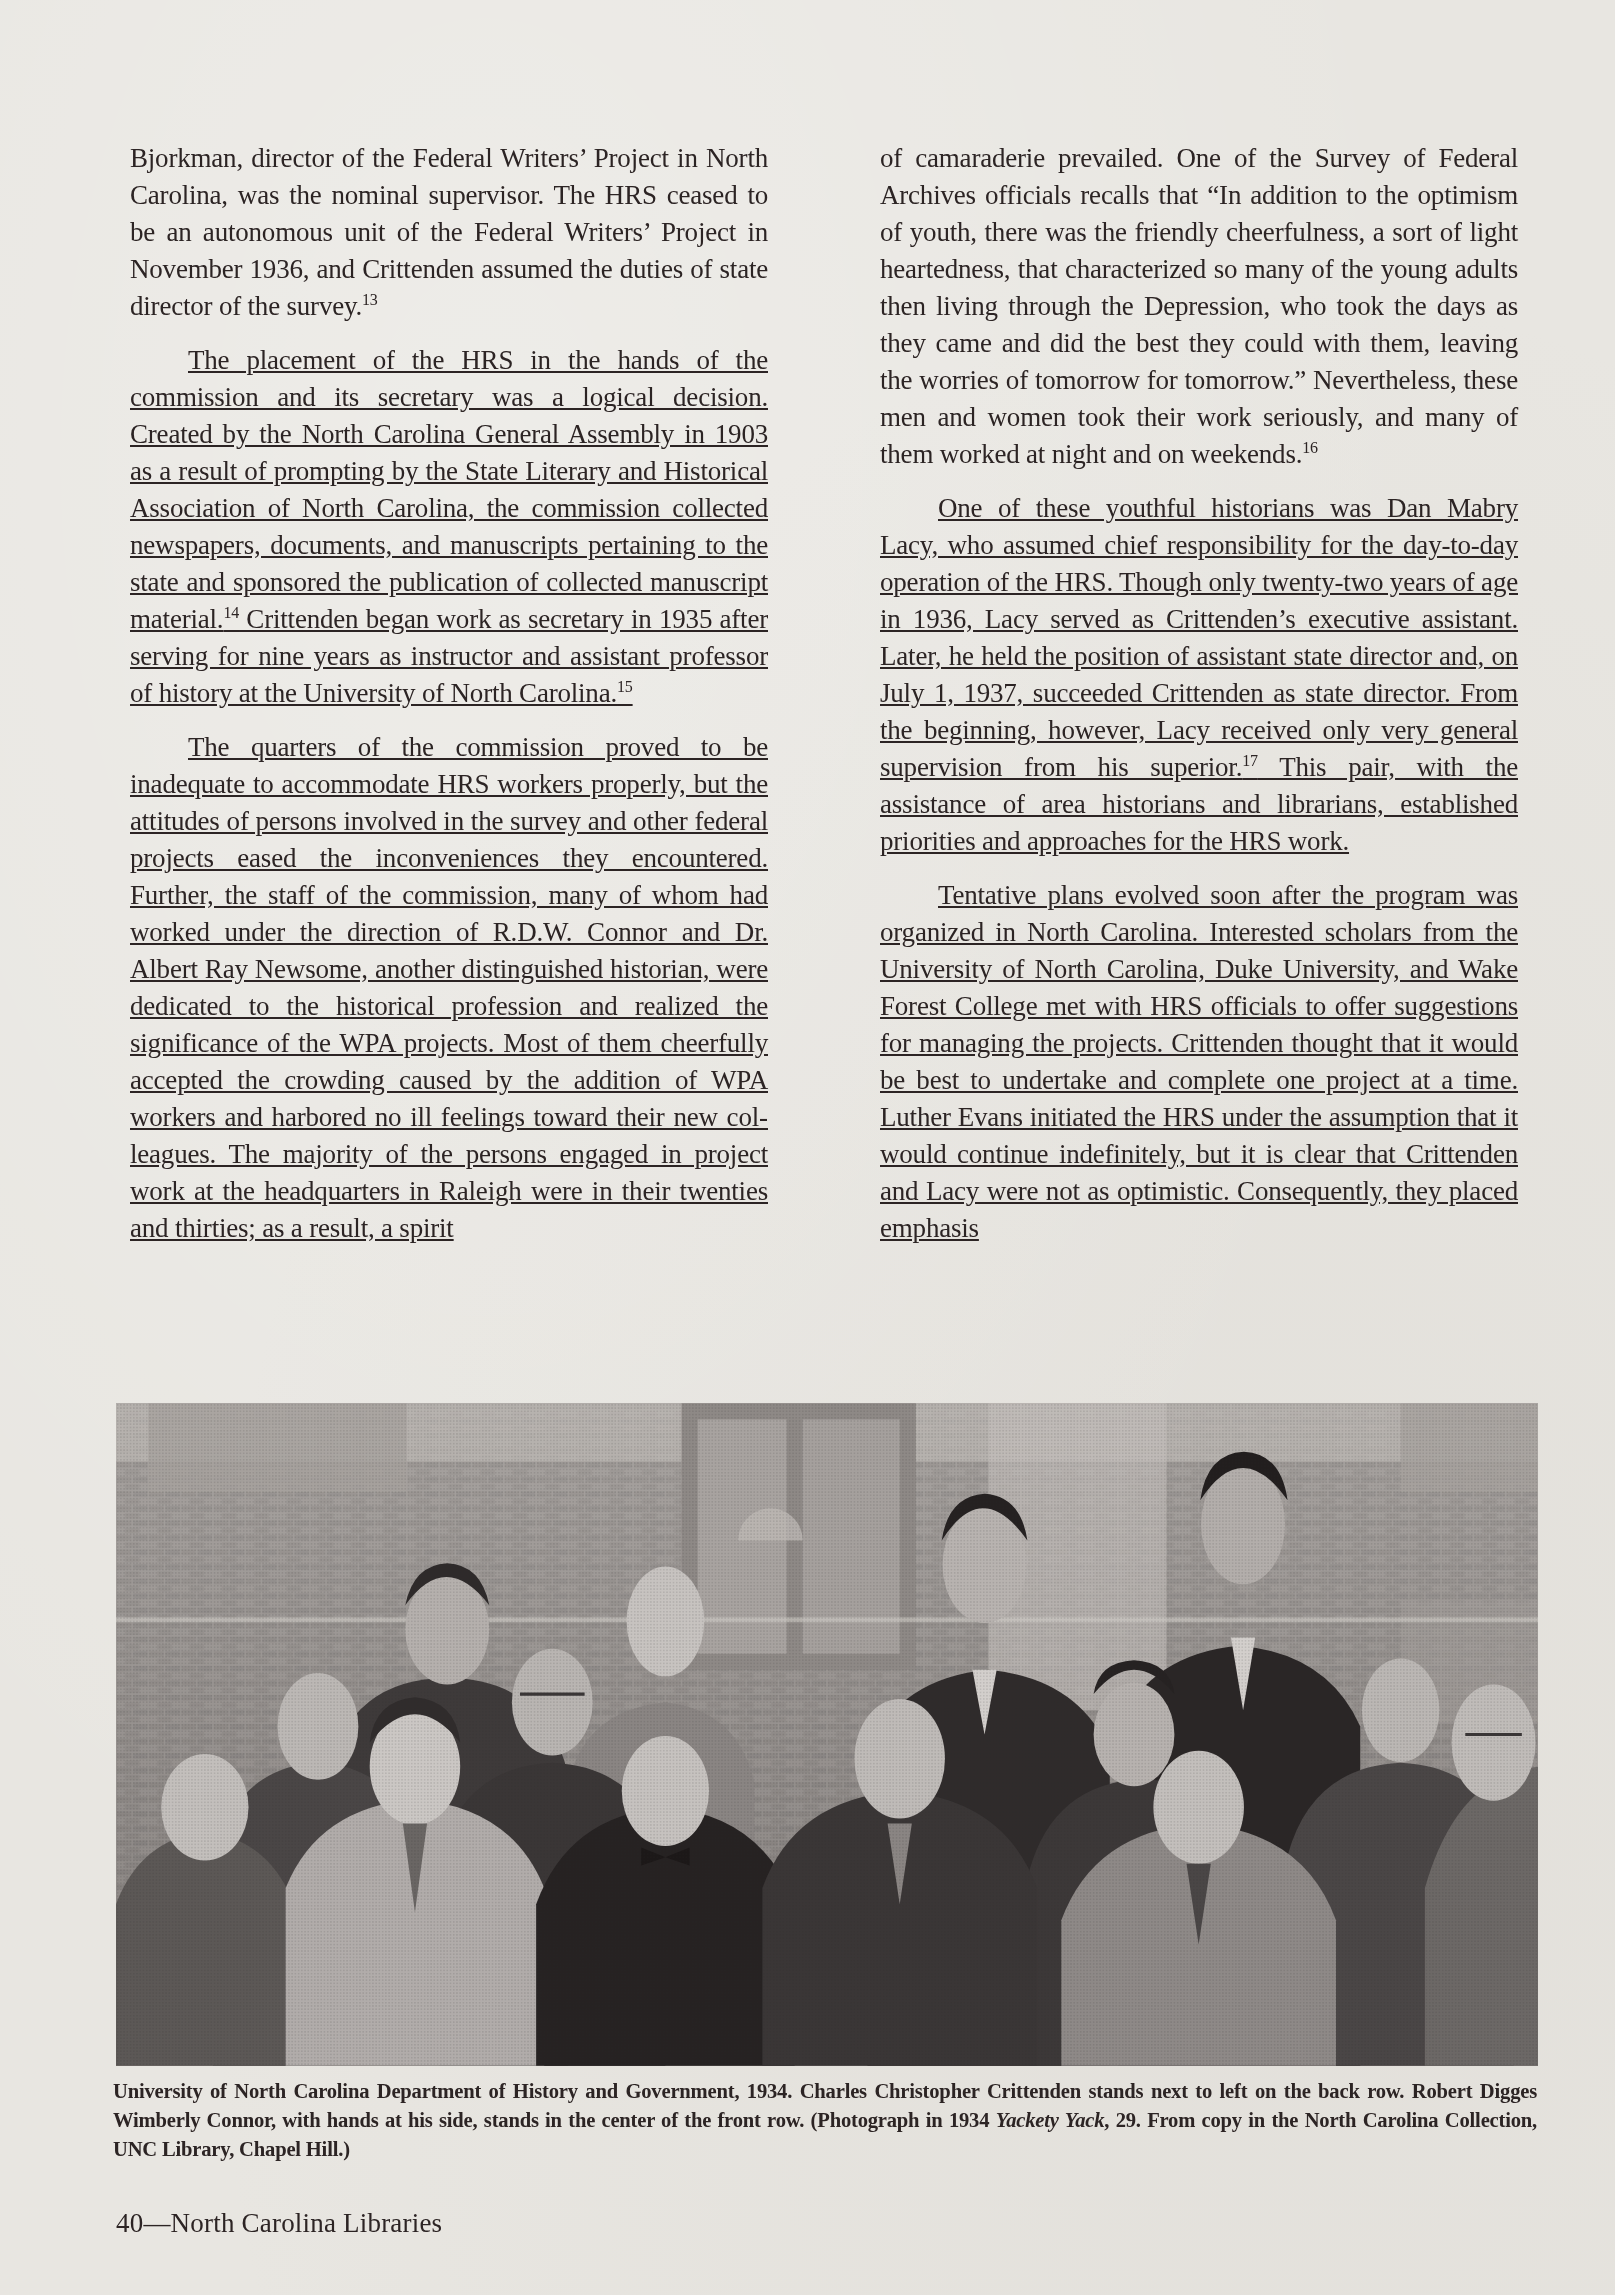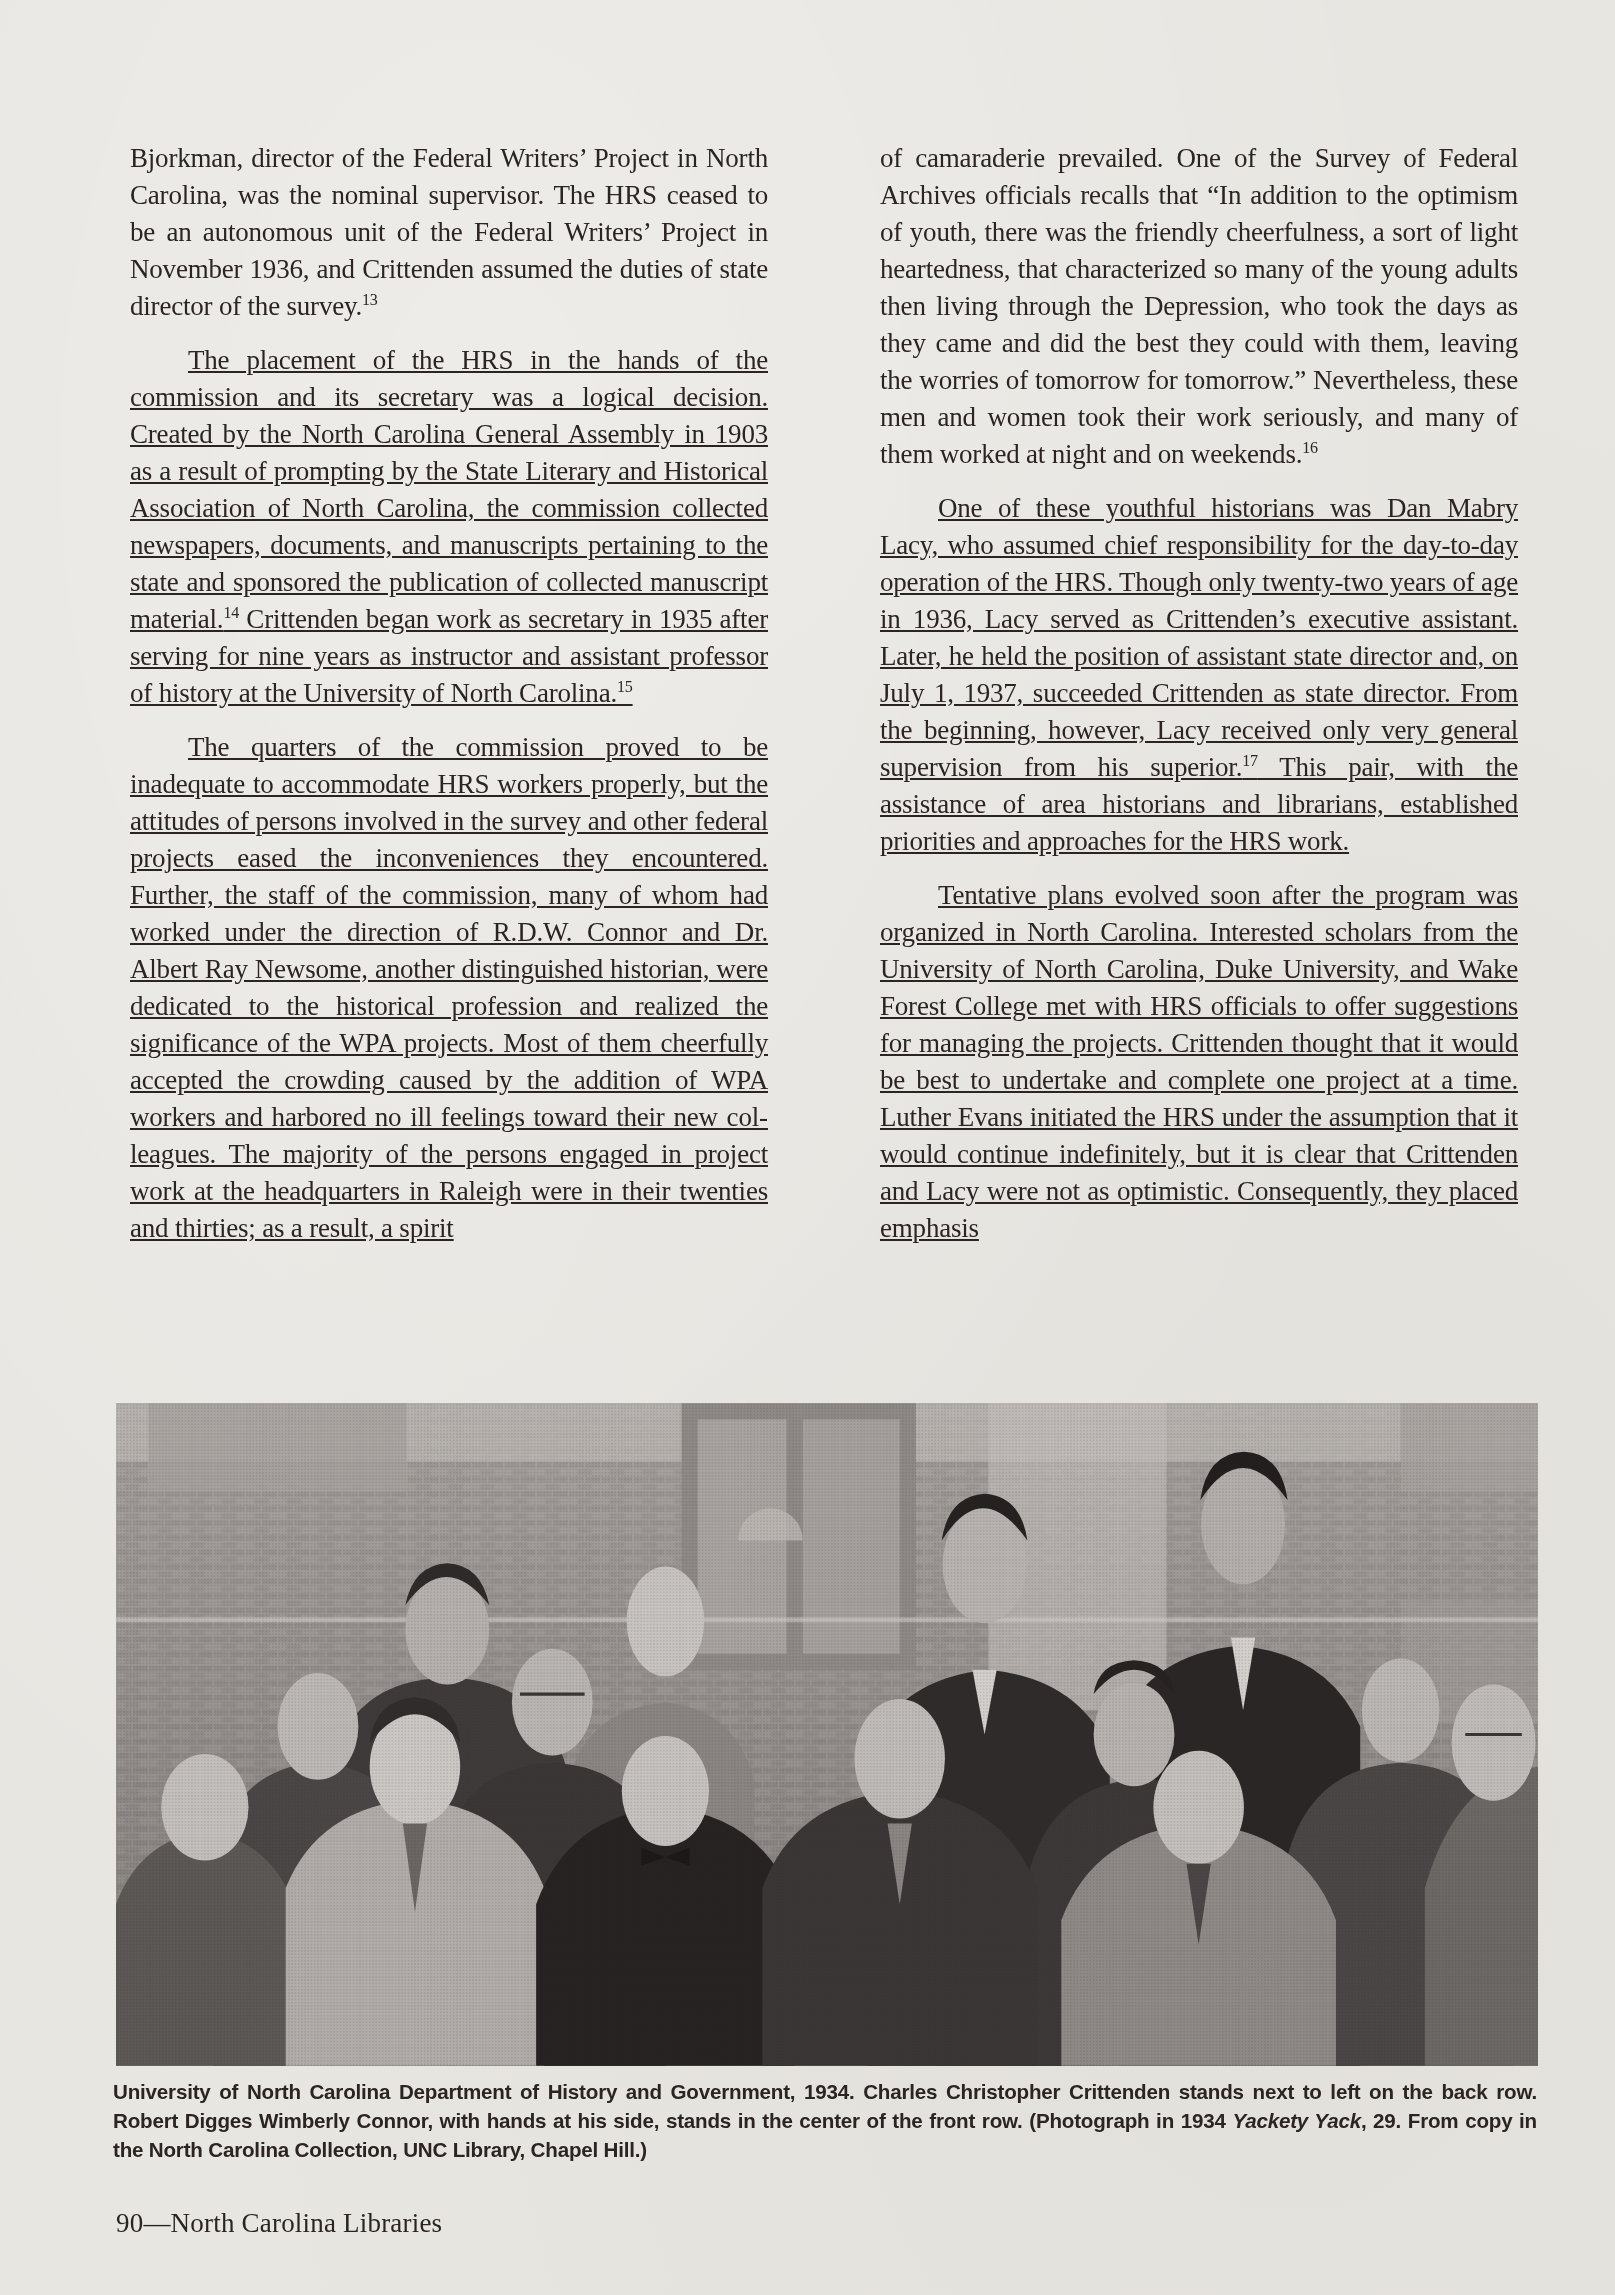--- a/index.html
+++ b/index.html
@@ -57,21 +57,21 @@
       height: 663px;
       background: #8c8785;
       overflow: hidden;
     }
     .photo svg { display: block; }
     .caption {
       position: absolute;
       left: 113px;
       top: 2077px;
       width: 1424px;
-      font-family: Liberation Sans, sans-serif;
+      font-family: Liberation Serif, serif;
       font-weight: bold;
       font-size: 20.6px;
       line-height: 29px;
       letter-spacing: -0.2px;
       color: #2c2424;
       text-align: justify;
       text-align-last: left;
     }
     .caption em { font-style: italic; }
     .folio {
@@ -213,16 +213,16 @@
       </g>
 
       <rect x="0" y="0" width="1760" height="820" fill="url(#halftone)"></rect>
     </svg>
   </div>
 
   <div class="caption">
     <span>University of North Carolina Department of History and Government, 1934. Charles Christopher Crittenden stands next to left on the back row. Robert Digges Wimberly Connor, with hands at his side, stands in the center of the front row. (Photograph in 1934 </span><em>Yackety Yack</em><span>, 29. From copy in the North Carolina Collection, UNC Library, Chapel Hill.)</span>
   </div>
 
-  <div class="folio">90—North Carolina Libraries</div>
+  <div class="folio">40—North Carolina Libraries</div>
 
 </div>
 
 
 </body></html>

